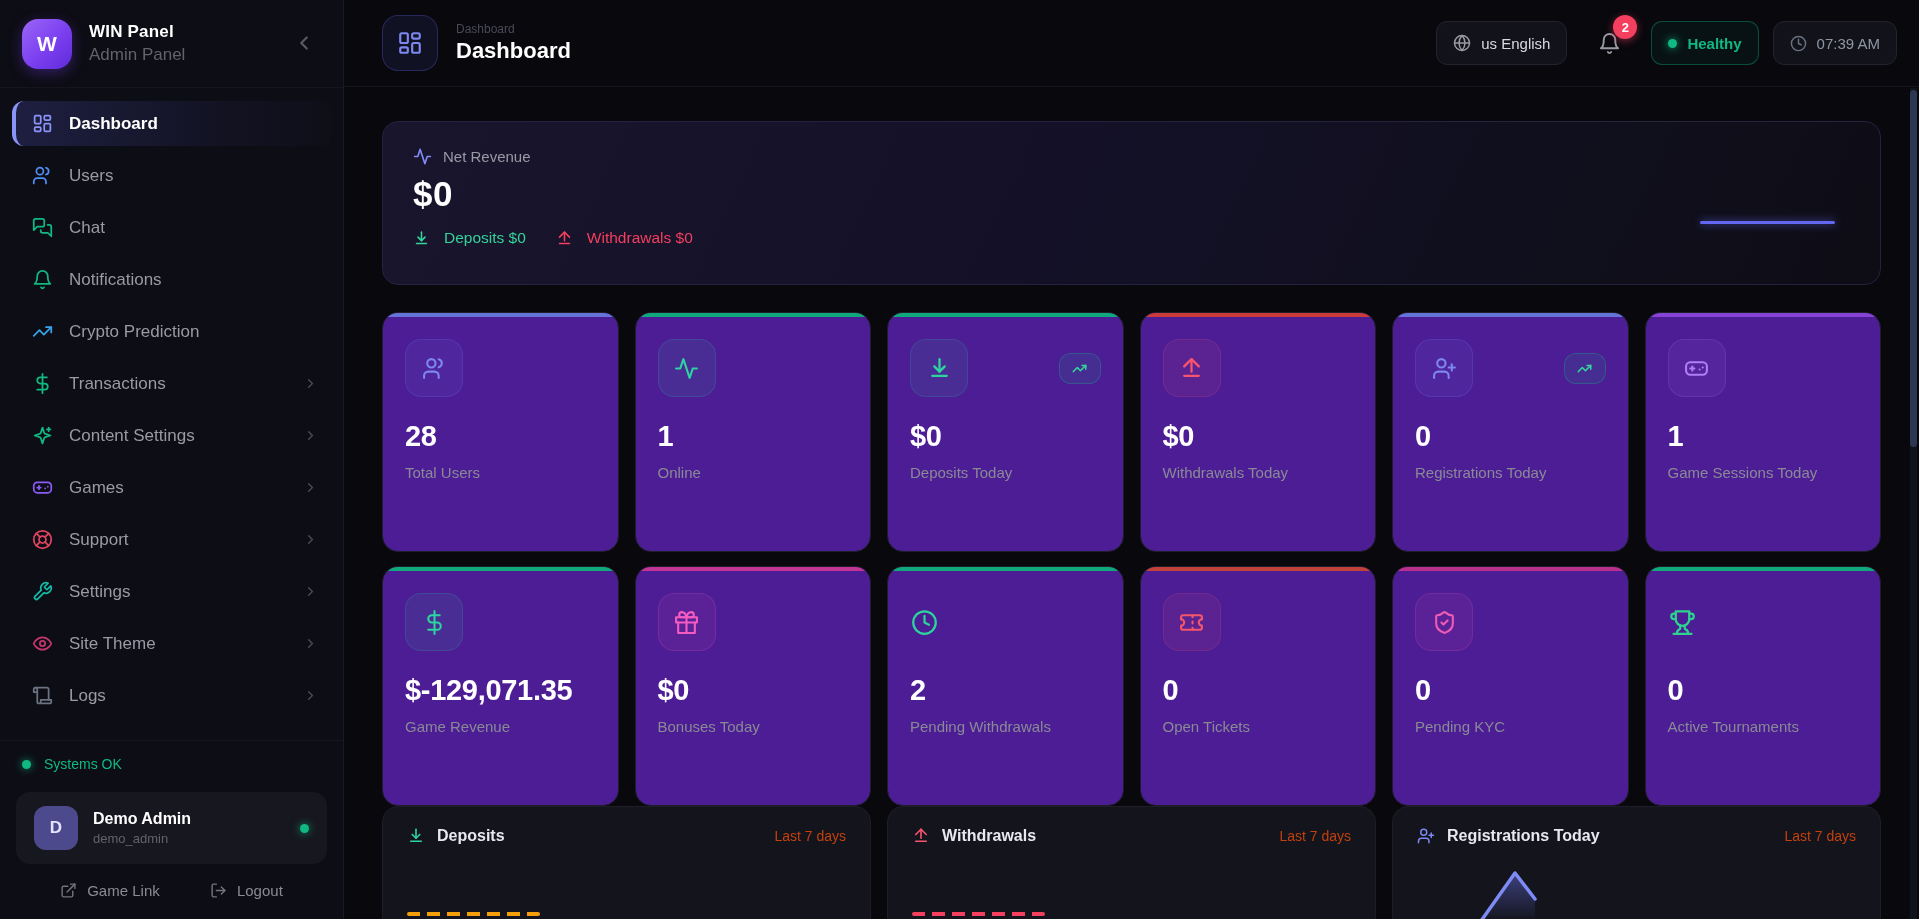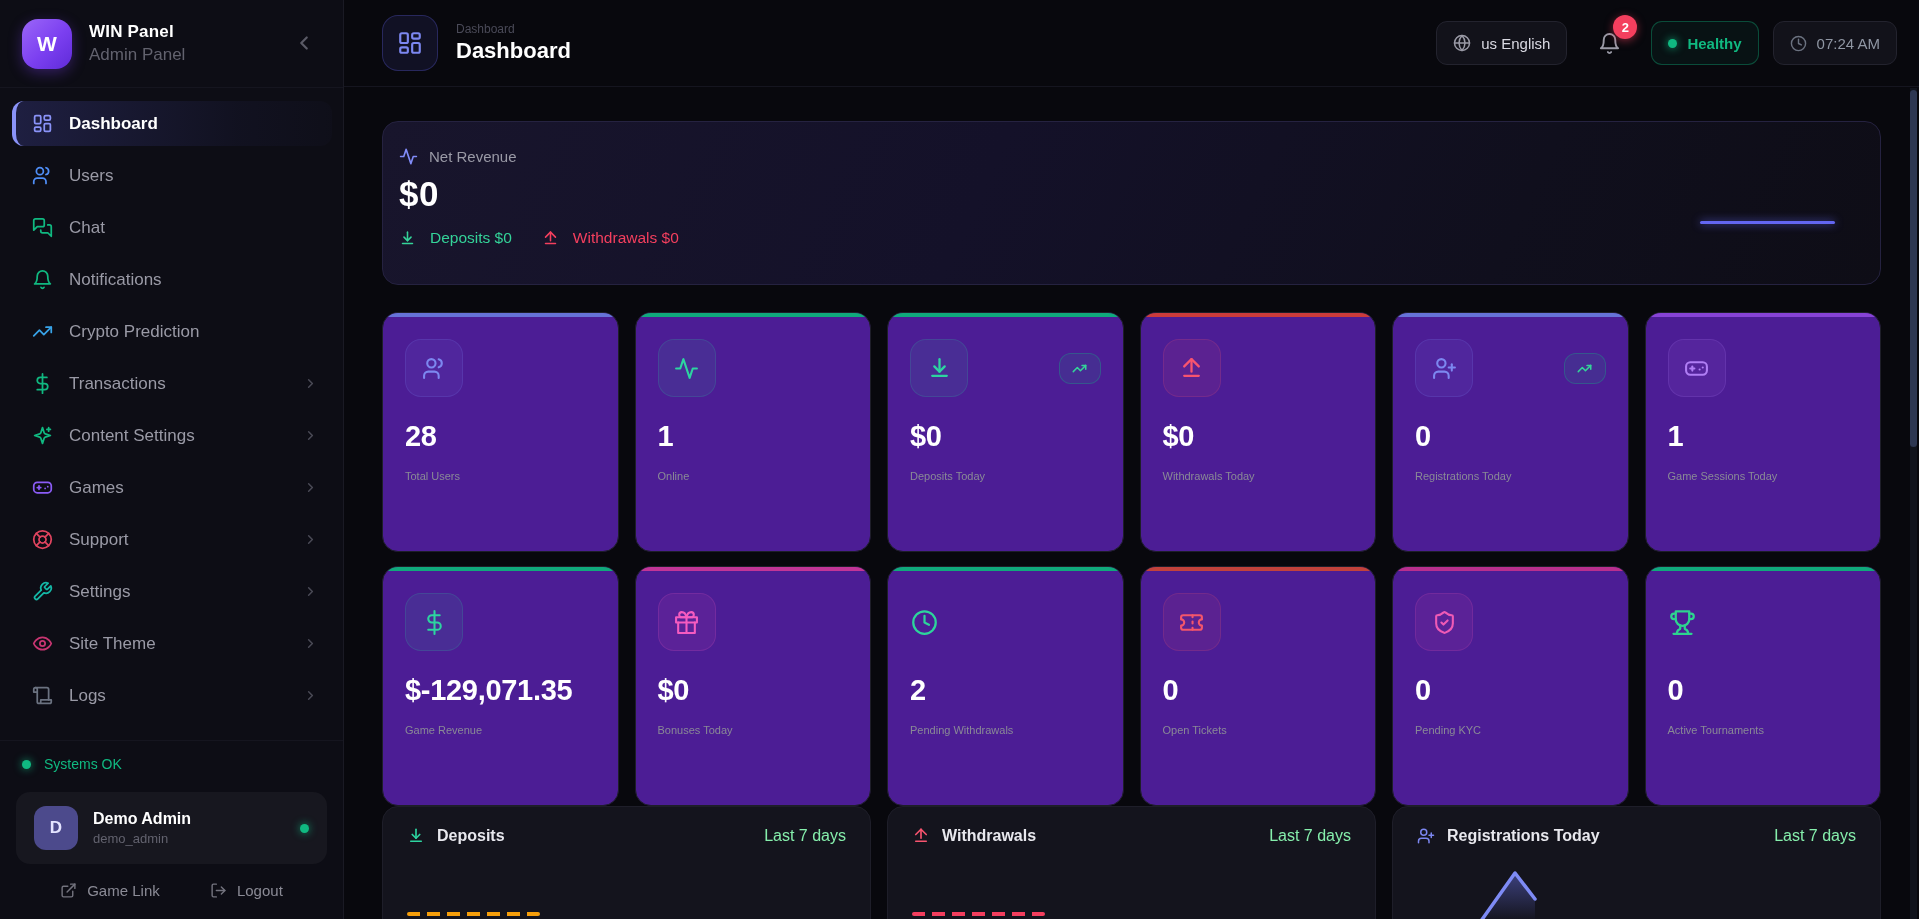--- a/index.html
+++ b/index.html
@@ -84,21 +84,21 @@
     box-shadow:0 0 8px rgba(16,185,129,.9); }
   .time-pill { color:#8f96a3; }
   .time-pill .ic { width:17px; height:17px; color:#6b7280; }
 
   
   .main { position:absolute; left:344px; top:87px; right:0; bottom:0;
     padding:34px 38px 0; overflow:hidden; }
 
   .net-card { height:164px; border-radius:16px; border:1px solid #252240;
     background:linear-gradient(115deg,#18152c 0%,#141129 40%,#100f1d 75%,#0e0d16 100%);
-    padding:25px 16px; position:relative; }
+    padding:25px 30px; position:relative; }
   .net-head { display:flex; align-items:center; gap:11px; }
   .net-head .ic { width:19px; height:19px; color:#818cf8; }
   .net-label { font-size:15px; color:#9a9aa6; }
   .net-value { font-size:35px; font-weight:800; color:#fff; margin-top:8px; letter-spacing:.5px; }
   .net-row { display:flex; align-items:center; gap:30px; margin-top:15px; }
   .net-dep, .net-wd { display:flex; align-items:center; gap:14px; font-size:15.5px; }
   .net-dep { color:#34d399; } .net-wd { color:#f43f5e; }
   .net-dep .ic, .net-wd .ic { width:17px; height:17px; }
   .net-spark { position:absolute; right:45px; top:99px; width:135px; height:3px;
     background:#6366f1; border-radius:2px; box-shadow:0 0 9px rgba(99,102,241,.8); }
@@ -114,29 +114,29 @@
     border:1px solid color-mix(in srgb, var(--icol) 16%, transparent);
     display:flex; align-items:center; justify-content:center; }
   .stat-icon .ic { width:25px; height:25px; }
   .stat-icon.bare { background:transparent; border-color:transparent; justify-content:flex-start; }
   .stat-icon.bare .ic { width:27px; height:27px; }
   .trend-badge { width:42px; height:31px; border-radius:12px; background:rgba(16,185,129,.10);
     border:1px solid rgba(16,185,129,.30); color:#34d399;
     display:flex; align-items:center; justify-content:center; }
   .trend-badge .ic { width:15px; height:15px; }
   .stat-value { margin-top:23px; font-size:29px; font-weight:800; color:#fff; letter-spacing:-.3px; }
-  .stat-label { margin-top:17px; font-size:11px; color:#8a8a96; }
+  .stat-label { margin-top:11px; font-size:15px; color:#8a8a96; }
 
   .charts-grid { display:grid; grid-template-columns:repeat(3,1fr); gap:16px; }
   .chart-card { height:135px; background:#14141d; border:1px solid #1e1e29; border-radius:16px;
     padding:20px 24px; position:relative; }
   .chart-head { display:flex; align-items:center; }
   .chart-head .cicon { width:18px; height:18px; margin-right:12px; }
   .chart-title { font-size:16px; font-weight:bold; color:#e8e8ee; }
-  .chart-range { margin-left:auto; font-size:16px; color:#86efac; }
+  .chart-range { margin-left:auto; font-size:14px; color:#c2410c; }
   .dash-line { position:absolute; left:24px; bottom:24px; width:133px; height:4.5px;
     border-radius:3px; background:repeating-linear-gradient(90deg,var(--line) 0 13px,transparent 13px 20px); }
   .reg-chart { position:absolute; left:24px; bottom:12px; }
 
   .partial-grid { margin-top:37px; display:grid; grid-template-columns:repeat(3,1fr); gap:16px; }
   .partial-card { height:60px; border-radius:16px; border:1px solid #1e1e29;
     background:linear-gradient(180deg,#1a1a26 0%,#14141d 60%); overflow:hidden; padding:15px 24px; }
   .partial-card .hint { display:flex; gap:12px; align-items:flex-start; }
   .partial-card .hint .ic { width:16px; height:16px; color:#2dd4a0; }
   .partial-card .hint .bar { width:70px; height:10px; border-radius:3px; background:#3a3a46; margin-top:3px; }
@@ -400,21 +400,21 @@
       <span class="dot"></span>
       <span>Healthy</span>
     </div>
     <div class="pill time-pill">
       <span class="ic">
         <svg viewBox="0 0 24 24" fill="none" stroke="currentColor" stroke-width="2" stroke-linecap="round" stroke-linejoin="round">
             <circle cx="12" cy="12" r="10"></circle>
             <polyline points="12 6 12 12 16 14"></polyline>
           </svg>
       </span>
-      <span>07:24 AM</span>
+      <span>07:39 AM</span>
     </div>
   </div>
 </header>
 
 <main class="main">
 
   <section class="net-card">
     <div class="net-head">
       <span class="ic">
         <svg viewBox="0 0 24 24" fill="none" stroke="currentColor" stroke-width="2" stroke-linecap="round" stroke-linejoin="round">

